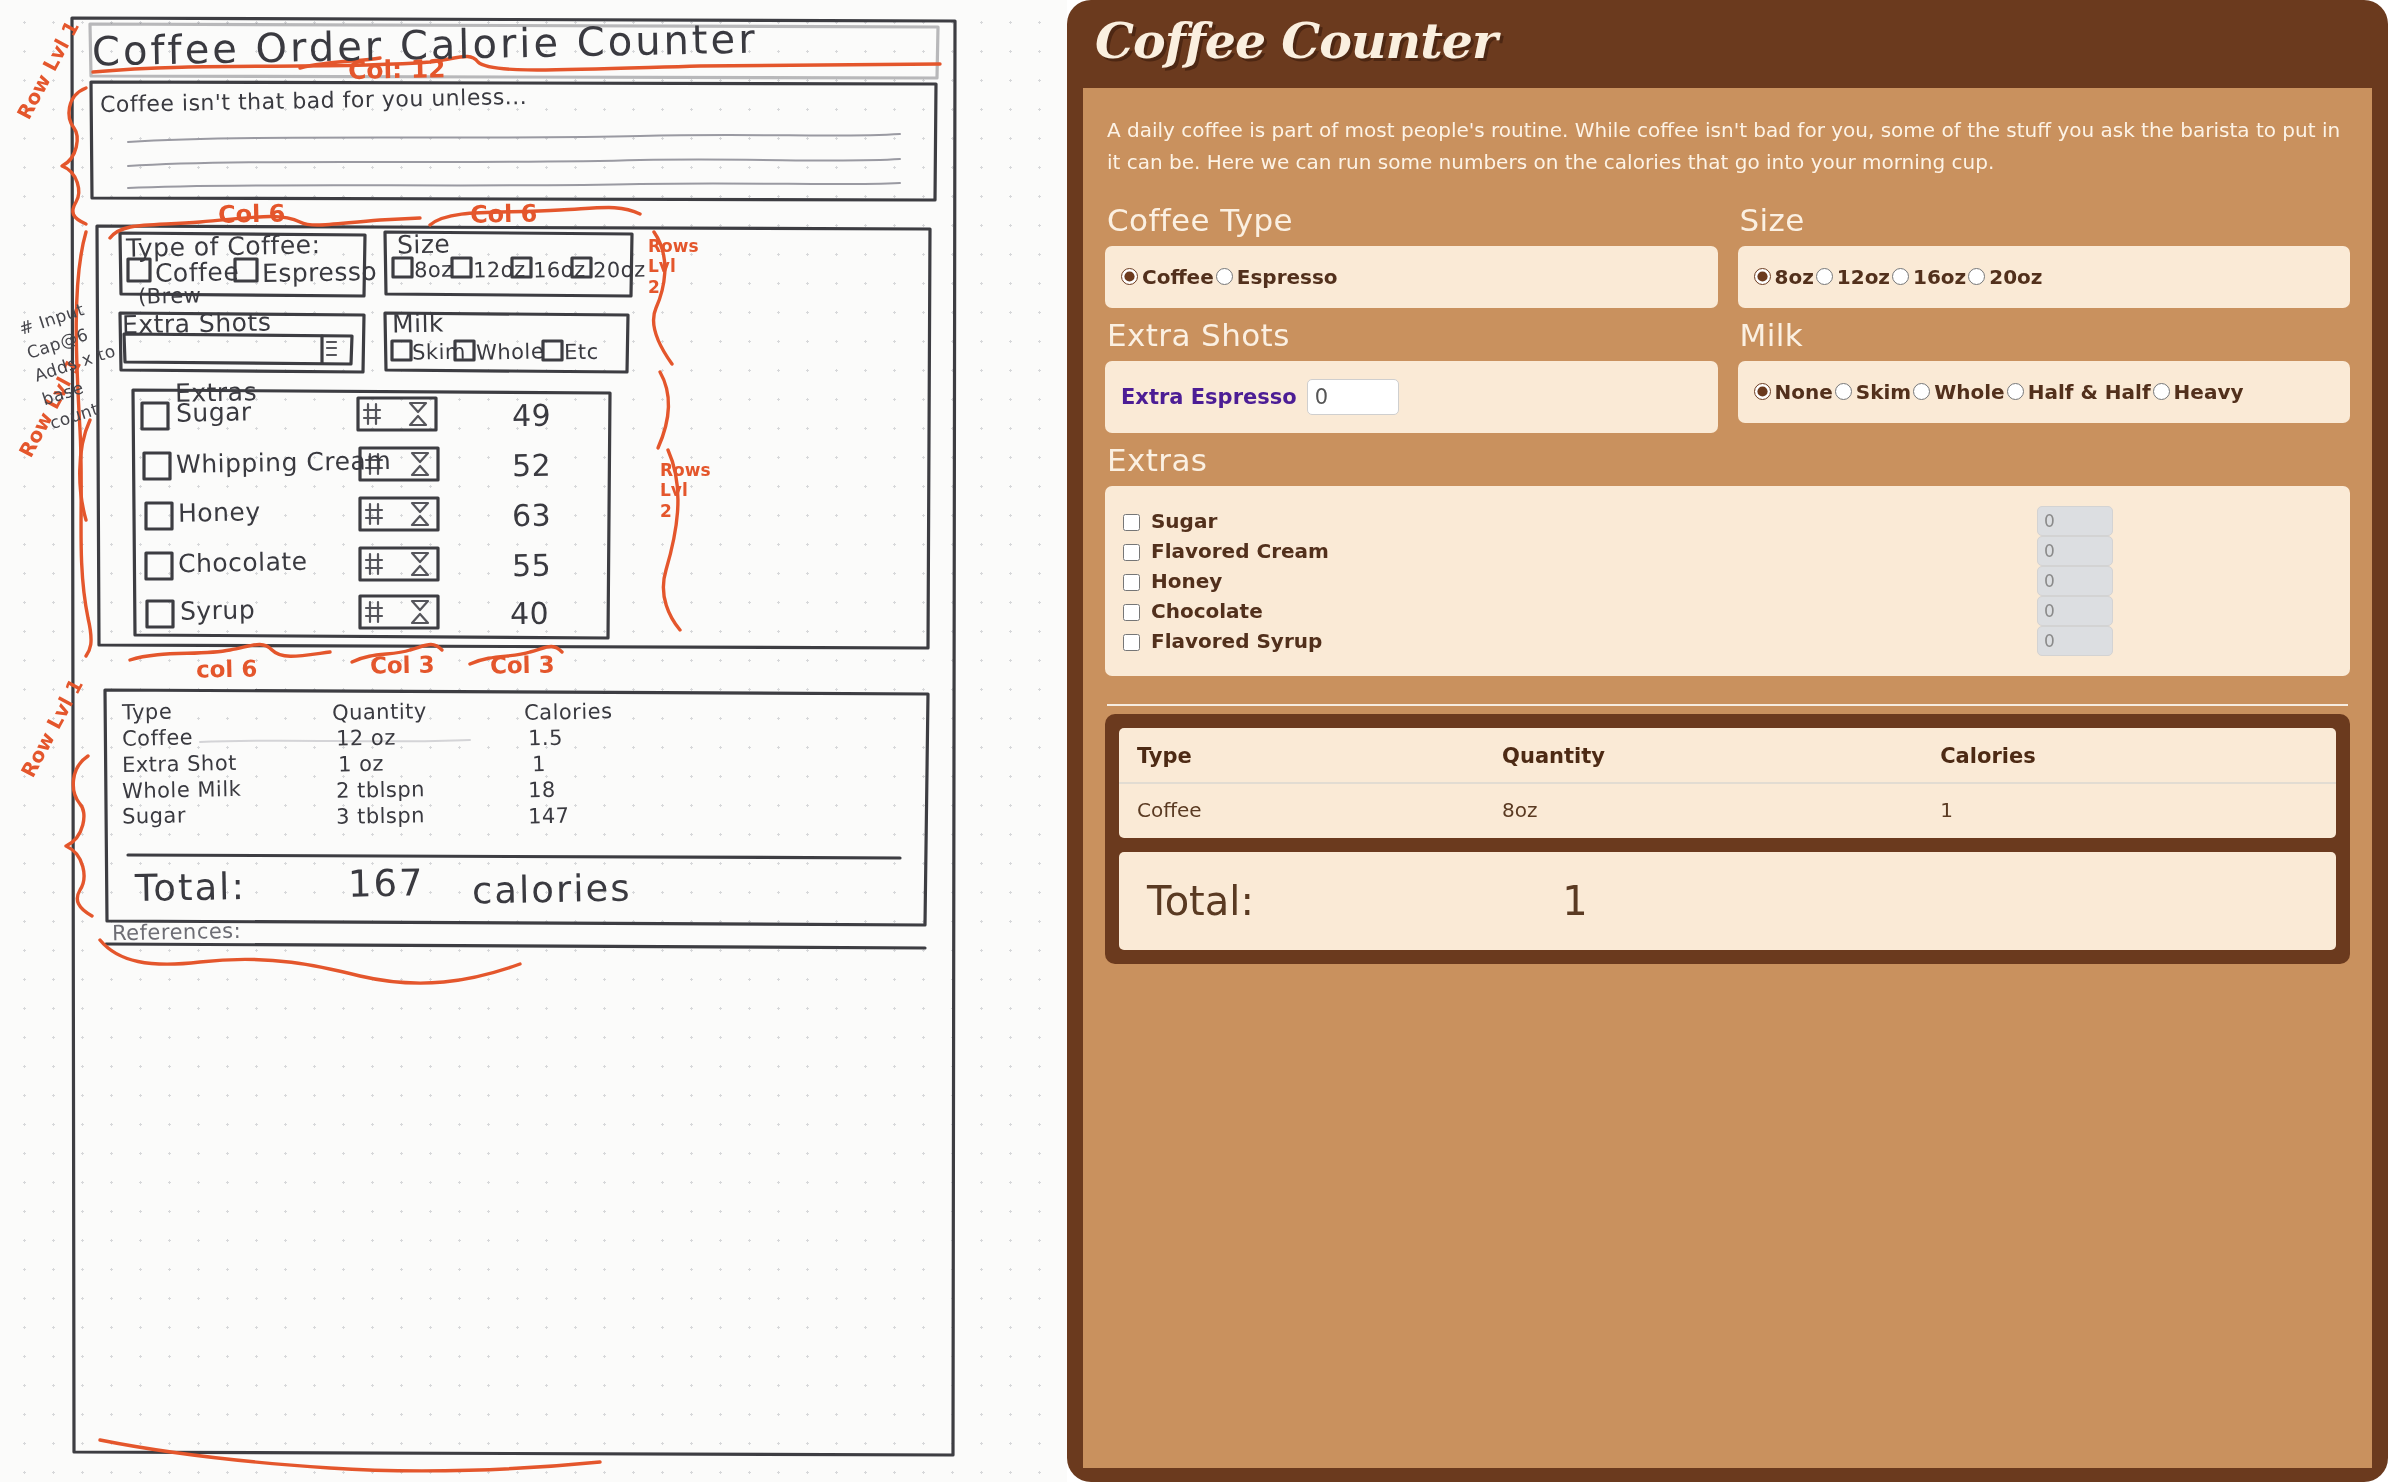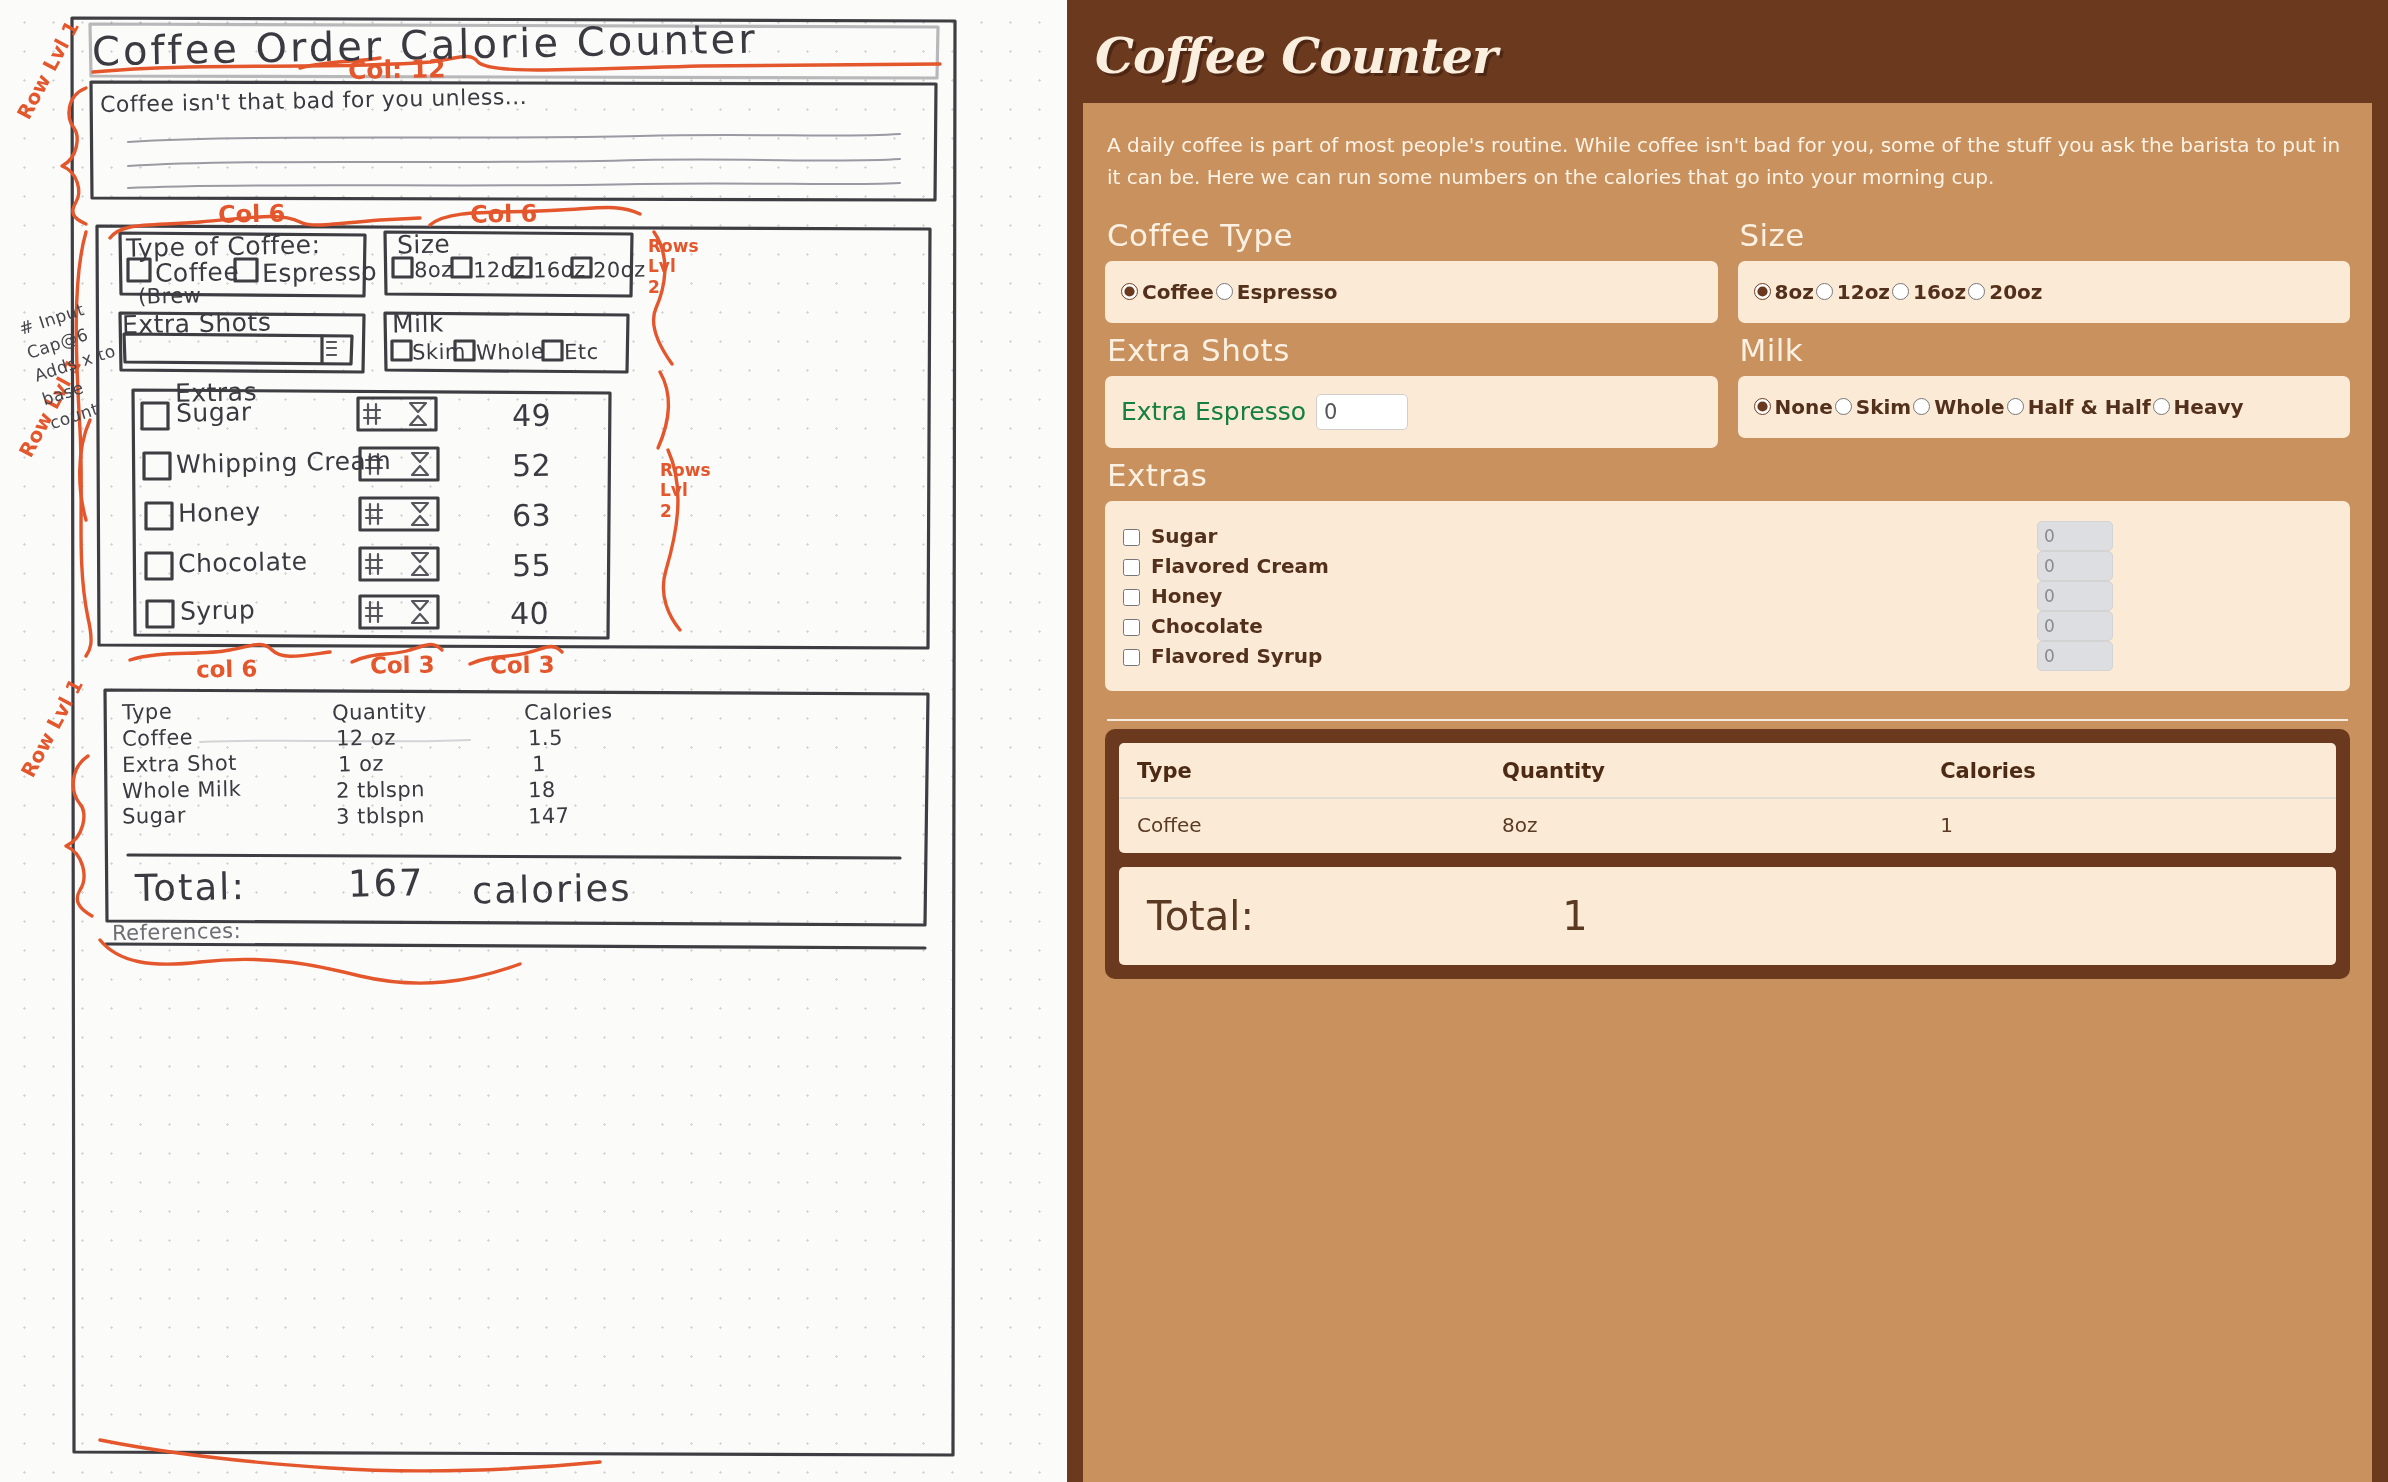--- a/index.html
+++ b/index.html
@@ -52,22 +52,23 @@
   .sk-lbl   { font-size: 25px; }
   .sk-lbl-s { font-size: 21px; }
   .sk-num   { font-size: 30px; }
   .sk-tot   { font-size: 37px; letter-spacing: 2px; }
 
   
   .app {
     flex: 1 1 auto;
     position: relative;
     background: #6b3a1e;
-    padding: 21px 16px 0 16px;
+    padding: 6px 16px 0 16px;
     overflow: hidden;
+    border-radius: 24px;
   }
   .app-title {
     font-family: "DejaVu Serif", serif;
     font-weight: 700;
     font-style: italic;
     font-size: 49px;
     color: #faefdf;
     letter-spacing: -1px;
     margin: 6px 0 18px 12px;
     text-shadow: 3px 3px 0 #4d2713;
@@ -104,21 +105,21 @@
   .opt { display: inline-flex; align-items: center; color: #52301c; font-size: 20px; font-weight: 700; }
   .opt + .opt { margin-left: 2px; }
   input[type=radio], input[type=checkbox] {
     margin: 0 4px 0 0;
     width: 17px; height: 17px;
     accent-color: #6b3a1e;
     vertical-align: middle;
   }
   .opt-gap { margin-left: 10px; }
   .shots-row { display: flex; align-items: center; gap: 10px; }
-  .shots-label { color: #15803d; font-size: 25px; font-weight: 400; }
+  .shots-label { color: #4c1d95; font-size: 21px; font-weight: 700; }
   .shots-input {
     width: 92px; height: 36px;
     border: 1px solid #cfcfcf; border-radius: 5px;
     background: #ffffff;
     font-size: 21px; color: #555;
     padding: 0 7px;
     font-family: "DejaVu Sans", sans-serif;
   }
   .extras-card { display: block; padding: 20px 22px 20px 18px; }
   .extra-row {

